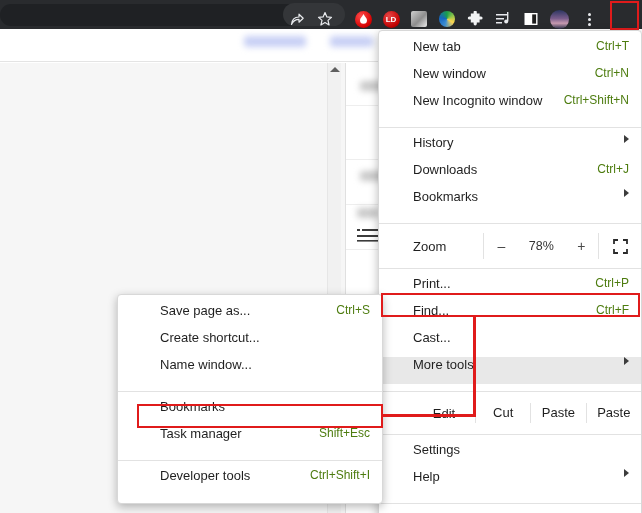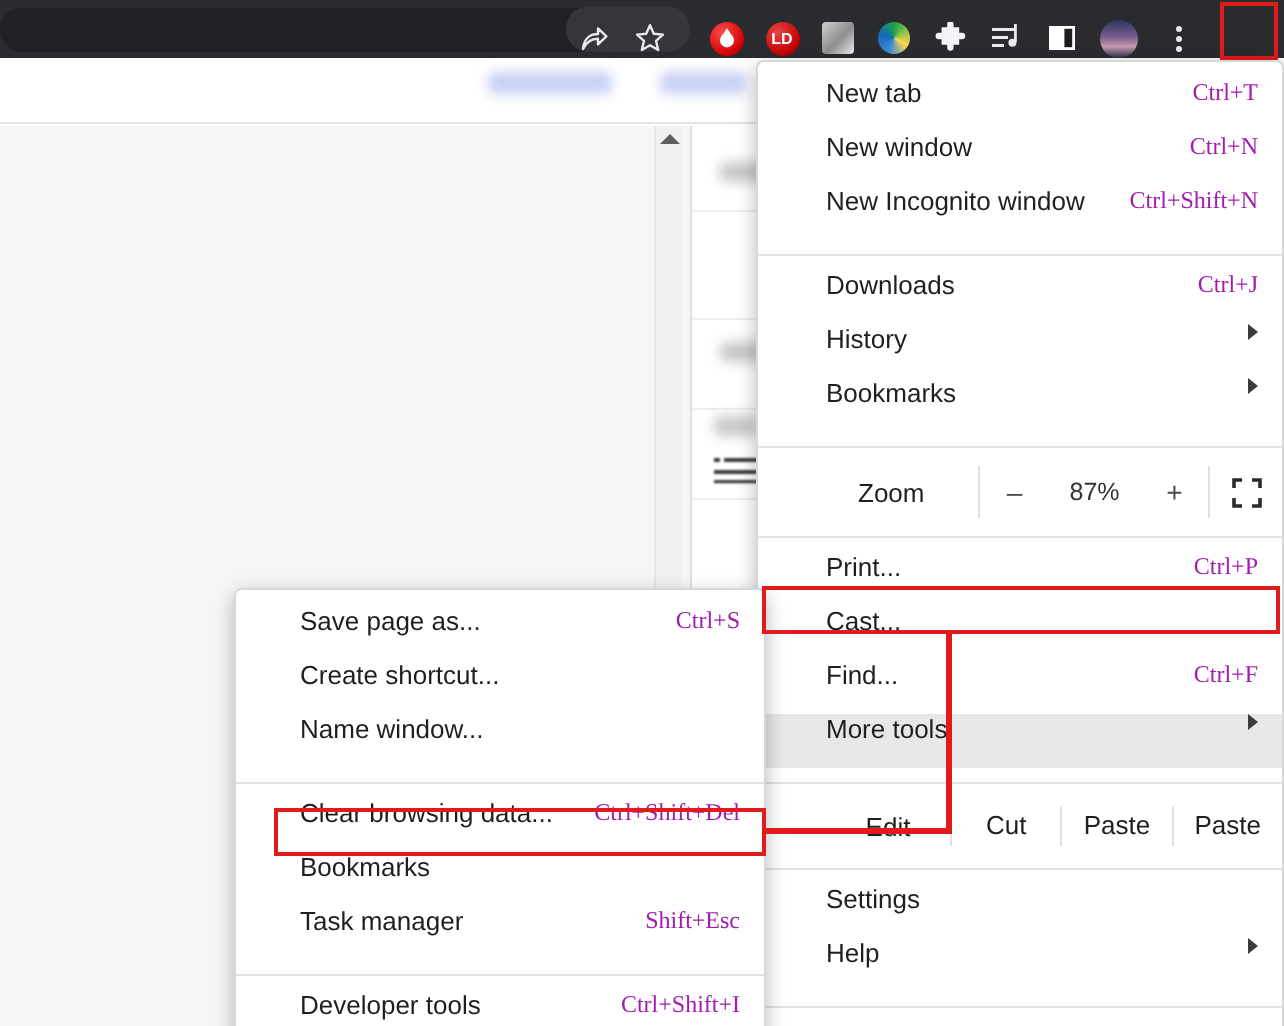--- a/index.html
+++ b/index.html
@@ -167,45 +167,44 @@
     position: relative;
     height: 27px;
     display: flex; align-items: flex-start;
     padding: 0 12px 0 34px;
     white-space: nowrap;
     cursor: default;
   }
   .mi .lbl { flex: 0 0 auto; }
   .mi .acc {
     margin-left: auto;
-    color: #a21caf;
+    color: #4d7c0f;
     font-size: 12px;
     padding-left: 14px;
-    font-family: Liberation Serif, serif;
   }
   .mi .arrow {
     margin-left: auto;
     width: 0; height: 0;
     border-top: 4px solid transparent;
     border-bottom: 4px solid transparent;
     border-left: 5px solid #3c3c3c;
   }
   .mi.highlight { background: #e8e8e8; }
   .sep {
     height: 1px; background: #e2e2e2; margin: 7px 0;
   }
 
   
   .zoom-row {
     height: 30px;
     display: flex; align-items: center;
     padding-left: 34px;
     font-size: 13px;
   }
-  .zoom-label { width: 86px; margin-left: 16px; }
+  .zoom-label { width: 86px; }
   .zoom-ctl {
     display: flex; align-items: center;
     border-left: 1px solid #e2e2e2;
     height: 26px;
   }
   .zbtn {
     width: 34px; text-align: center;
     color: #4a4a4a; font-size: 14px;
   }
   .zval { width: 46px; text-align: center; font-size: 12.5px; color: #333; }
@@ -226,21 +225,21 @@
     border-left: 1px solid #e2e2e2;
     line-height: 20px;
   }
 
   
   #submenu {
     left: 117px; top: 294px;
     width: 266px;
     padding-top: 8px; padding-bottom: 8px;
   }
-  #submenu .mi { padding-left: 32px; }
+  #submenu .mi { padding-left: 42px; }
 
   
   .anno {
     position: absolute;
     border: 2px solid #e01b1b;
     pointer-events: none;
   }
   .anno-line {
     position: absolute;
     background: #e01b1b;
@@ -375,63 +374,63 @@
       <span class="acc">Ctrl+N</span>
     </div>
     <div class="mi">
       <span class="lbl">New Incognito window</span>
       <span class="acc">Ctrl+Shift+N</span>
     </div>
 
     <div class="sep"></div>
 
     <div class="mi">
+      <span class="lbl">History</span>
+      <span class="arrow"></span>
+    </div>
+    <div class="mi">
       <span class="lbl">Downloads</span>
       <span class="acc">Ctrl+J</span>
-    </div>
-    <div class="mi">
-      <span class="lbl">History</span>
-      <span class="arrow"></span>
     </div>
     <div class="mi">
       <span class="lbl">Bookmarks</span>
       <span class="arrow"></span>
     </div>
 
     <div class="sep"></div>
 
     <div class="zoom-row">
       <span class="zoom-label">Zoom</span>
       <span class="zoom-ctl">
         <span class="zbtn">–</span>
-        <span class="zval">87%</span>
+        <span class="zval">78%</span>
         <span class="zbtn">+</span>
       </span>
       <span class="zfull">
         <svg width="15" height="15" viewBox="0 0 15 15">
           <path d="M1 5 L1 1 L5 1" fill="none" stroke="#2b2b2b" stroke-width="1.8"></path>
           <path d="M10 1 L14 1 L14 5" fill="none" stroke="#2b2b2b" stroke-width="1.8"></path>
           <path d="M14 10 L14 14 L10 14" fill="none" stroke="#2b2b2b" stroke-width="1.8"></path>
           <path d="M5 14 L1 14 L1 10" fill="none" stroke="#2b2b2b" stroke-width="1.8"></path>
         </svg>
       </span>
     </div>
 
     <div class="sep"></div>
 
     <div class="mi">
       <span class="lbl">Print...</span>
       <span class="acc">Ctrl+P</span>
     </div>
     <div class="mi">
-      <span class="lbl">Cast...</span>
-    </div>
-    <div class="mi">
       <span class="lbl">Find...</span>
       <span class="acc">Ctrl+F</span>
+    </div>
+    <div class="mi">
+      <span class="lbl">Cast...</span>
     </div>
     <div class="mi highlight">
       <span class="lbl">More tools</span>
       <span class="arrow"></span>
     </div>
 
     <div class="sep"></div>
 
     <div class="edit-row">
       <span class="e-lbl">Edit</span>
@@ -465,24 +464,20 @@
     <div class="mi">
       <span class="lbl">Create shortcut...</span>
     </div>
     <div class="mi">
       <span class="lbl">Name window...</span>
     </div>
 
     <div class="sep"></div>
 
     <div class="mi">
-      <span class="lbl">Clear browsing data...</span>
-      <span class="acc">Ctrl+Shift+Del</span>
-    </div>
-    <div class="mi">
       <span class="lbl">Bookmarks</span>
     </div>
     <div class="mi">
       <span class="lbl">Task manager</span>
       <span class="acc">Shift+Esc</span>
     </div>
 
     <div class="sep"></div>
 
     <div class="mi">

